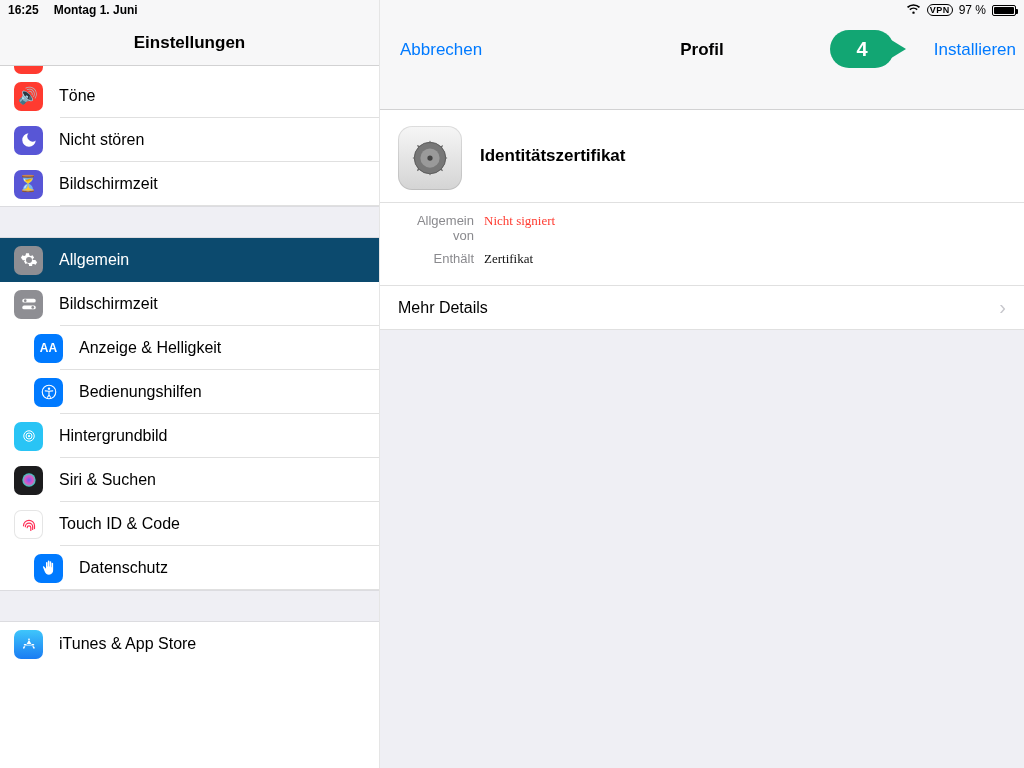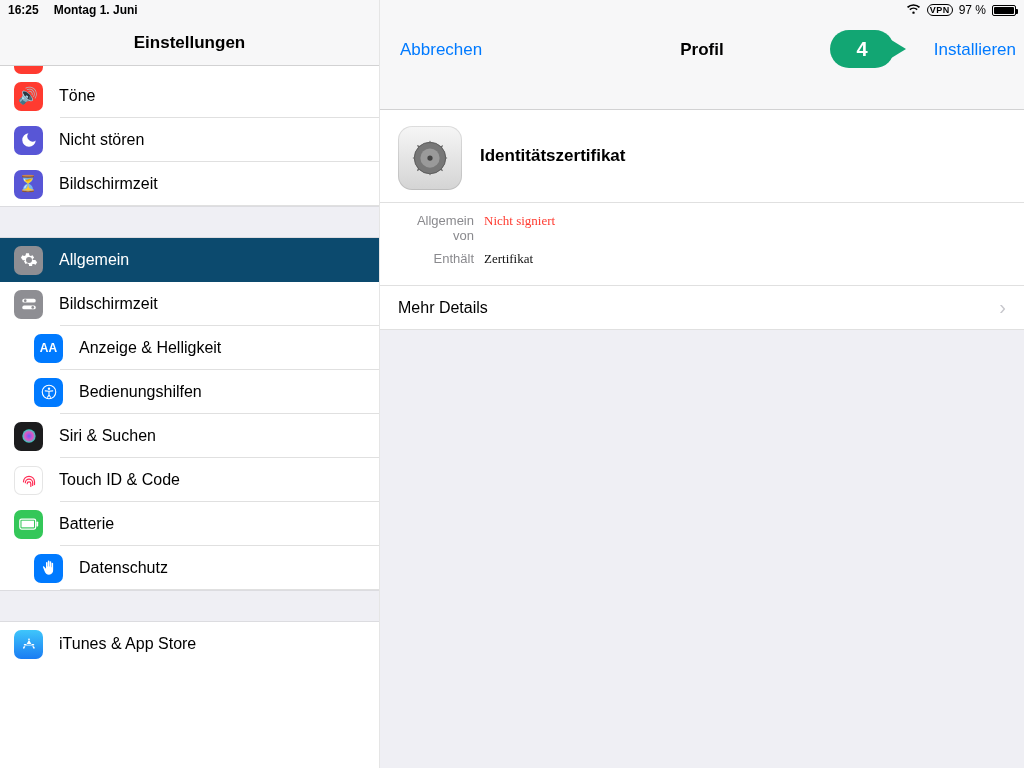--- a/index.html
+++ b/index.html
@@ -155,20 +155,30 @@
           <div class="ricon bg-blue">
             <svg width="18" height="18" viewBox="0 0 24 24">
                 <circle cx="12" cy="12" r="9" fill="none" stroke="#fff" stroke-width="1.5"></circle>
                 <circle cx="12" cy="7.5" r="1.6" fill="#fff"></circle>
                 <path d="M7 10.5l5 .5 5-.5M12 11v5l-2 3M12 16l2 3" stroke="#fff" stroke-width="1.5" fill="none" stroke-linecap="round"></path>
               </svg>
           </div>
           <div class="label">Bedienungshilfen</div>
         </div>
         <div class="row">
+          <div class="ricon bg-cyan">
+            <svg width="18" height="18" viewBox="0 0 24 24">
+                <circle cx="12" cy="12" r="7" fill="none" stroke="#fff" stroke-width="1.3"></circle>
+                <circle cx="12" cy="12" r="4" fill="none" stroke="#fff" stroke-width="1.3"></circle>
+                <circle cx="12" cy="12" r="1.5" fill="#fff"></circle>
+              </svg>
+          </div>
+          <div class="label">Hintergrundbild</div>
+        </div>
+        <div class="row">
           <div class="ricon bg-black">
             <svg width="20" height="20" viewBox="0 0 24 24">
                 <circle cx="12" cy="12" r="8" fill="url(#g)"></circle>
                 <defs>
                   <radialGradient id="g">
                     <stop offset="0" stop-color="#6a5cff"></stop>
                     <stop offset="0.6" stop-color="#e055c3"></stop>
                     <stop offset="1" stop-color="#30d3c0"></stop>
                   </radialGradient>
                 </defs>
@@ -176,30 +186,20 @@
           </div>
           <div class="label">Siri &amp; Suchen</div>
         </div>
         <div class="row">
           <div class="ricon" style="background:#fff; box-shadow:0 0 0 1px rgba(0,0,0,0.1) inset;">
             <svg width="22" height="22" viewBox="0 0 24 24">
                 <path d="M6 14a6 6 0 0112 0v3M8 15a4 4 0 018 0v3M10 16a2 2 0 014 0v3" fill="none" stroke="#ff2d55" stroke-width="1.3" stroke-linecap="round"></path>
               </svg>
           </div>
           <div class="label">Touch ID &amp; Code</div>
-        </div>
-        <div class="row">
-          <div class="ricon bg-green">
-            <svg width="20" height="12" viewBox="0 0 24 14">
-                <rect x="1" y="1" width="19" height="12" rx="2" fill="none" stroke="#fff" stroke-width="1.5"></rect>
-                <rect x="21" y="4" width="2" height="6" rx="1" fill="#fff"></rect>
-                <rect x="3" y="3" width="15" height="8" fill="#fff"></rect>
-              </svg>
-          </div>
-          <div class="label">Batterie</div>
         </div>
         <div class="row">
           <div class="ricon bg-blue">
             <svg width="18" height="18" viewBox="0 0 24 24">
                 <path fill="#fff" d="M12 21c-3 0-5-2-6-5l-2-5c-.3-.8.7-1.5 1.4-1l2.6 3V5a1 1 0 012 0v5h.5V3a1 1 0 012 0v7h.5V4a1 1 0 012 0v7h.5V6a1 1 0 012 0v9c0 3-2 6-5.5 6z"></path>
               </svg>
           </div>
           <div class="label">Datenschutz</div>
         </div>
 

